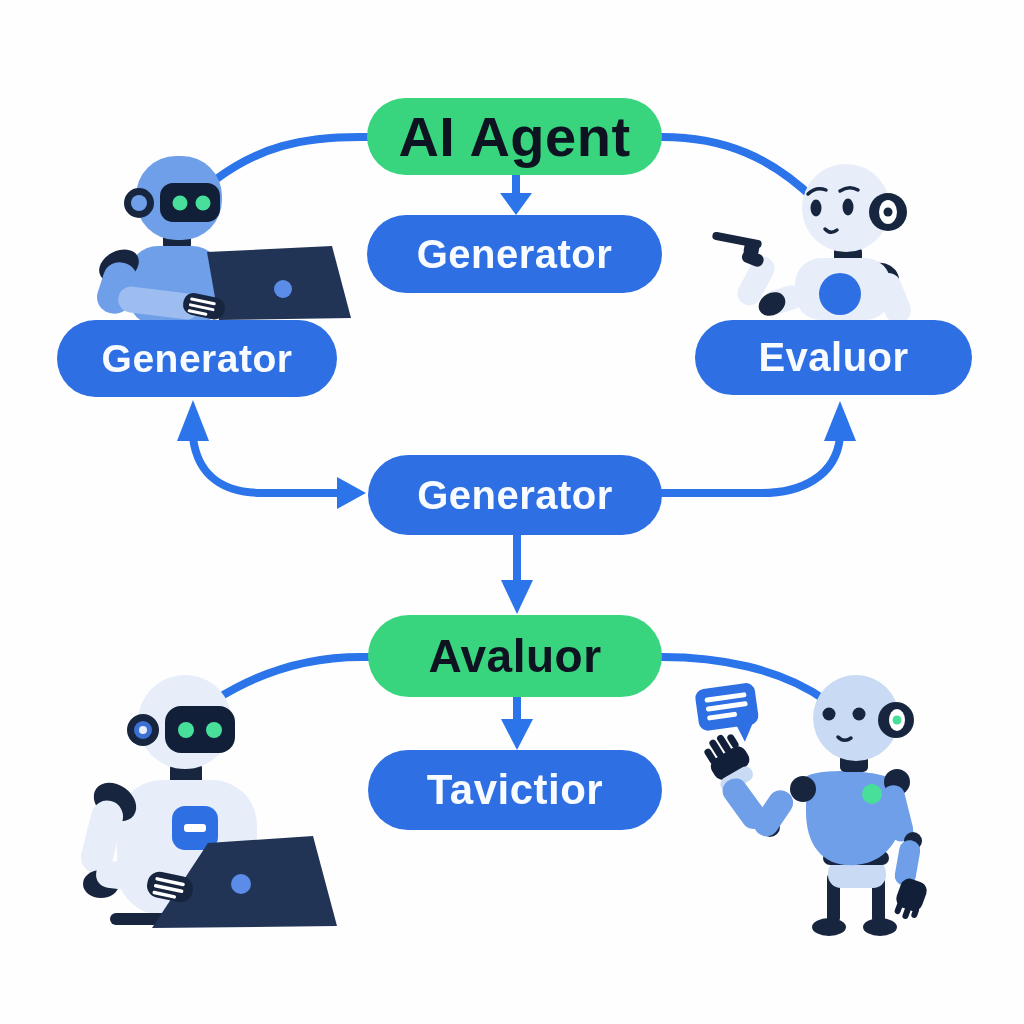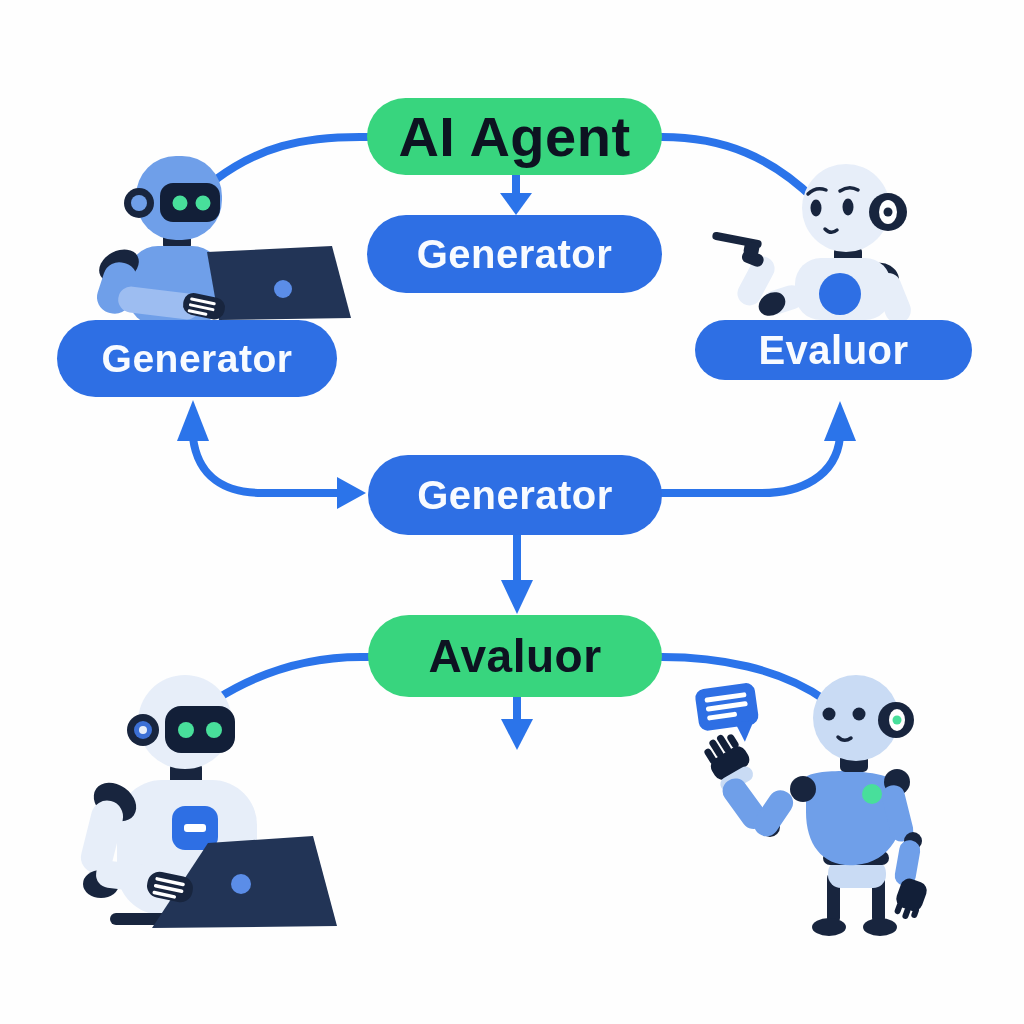--- a/index.html
+++ b/index.html
@@ -11,21 +11,21 @@
   .pill{
     position:absolute;z-index:2;display:flex;align-items:center;justify-content:center;
     border-radius:999px;font-weight:bold;letter-spacing:.5px;white-space:nowrap;
   }
   .pill-green{background:var(--green);color:var(--text-dark);}
   .pill-blue{background:var(--blue);color:var(--text-light);}
   
   .n-ai-agent   {left:367px;top: 98px;width:295px;height:77px;font-size:56px;}
   .n-gen-top    {left:367px;top:215px;width:295px;height:78px;font-size:40px;}
   .n-gen-left   {left: 57px;top:320px;width:280px;height:77px;font-size:39px;}
-  .n-evaluor    {left:695px;top:320px;width:277px;height:60px;font-size:40px;}
+  .n-evaluor    {left:695px;top:320px;width:277px;height:75px;font-size:40px;}
   .n-gen-mid    {left:368px;top:455px;width:294px;height:80px;font-size:40px;}
   .n-avaluor    {left:368px;top:615px;width:294px;height:82px;font-size:46px;}
   .n-tavictior  {left:368px;top:750px;width:294px;height:80px;font-size:42px;}
   
   .ln{stroke:var(--arrow-blue);stroke-width:8;fill:none;stroke-linecap:round;}
   .ah{fill:var(--arrow-blue);stroke:none;}
   .f-navy{fill:var(--navy);}
   .f-visor{fill:var(--visor);}
   .f-rblue{fill:var(--robot-blue);}
   .f-rlight{fill:var(--robot-light);}
@@ -190,14 +190,15 @@
     <circle class="f-eye" cx="897" cy="720" r="4.5"></circle>
   </g>
 </svg>
 
   <div class="pill pill-green n-ai-agent">AI Agent</div>
   <div class="pill pill-blue  n-gen-top">Generator</div>
   <div class="pill pill-blue  n-gen-left">Generator</div>
   <div class="pill pill-blue  n-evaluor">Evaluor</div>
   <div class="pill pill-blue  n-gen-mid">Generator</div>
   <div class="pill pill-green n-avaluor">Avaluor</div>
+  <div class="pill pill-blue  n-tavictior">Tavictior</div>
 
 </div>
 
 </body></html>

